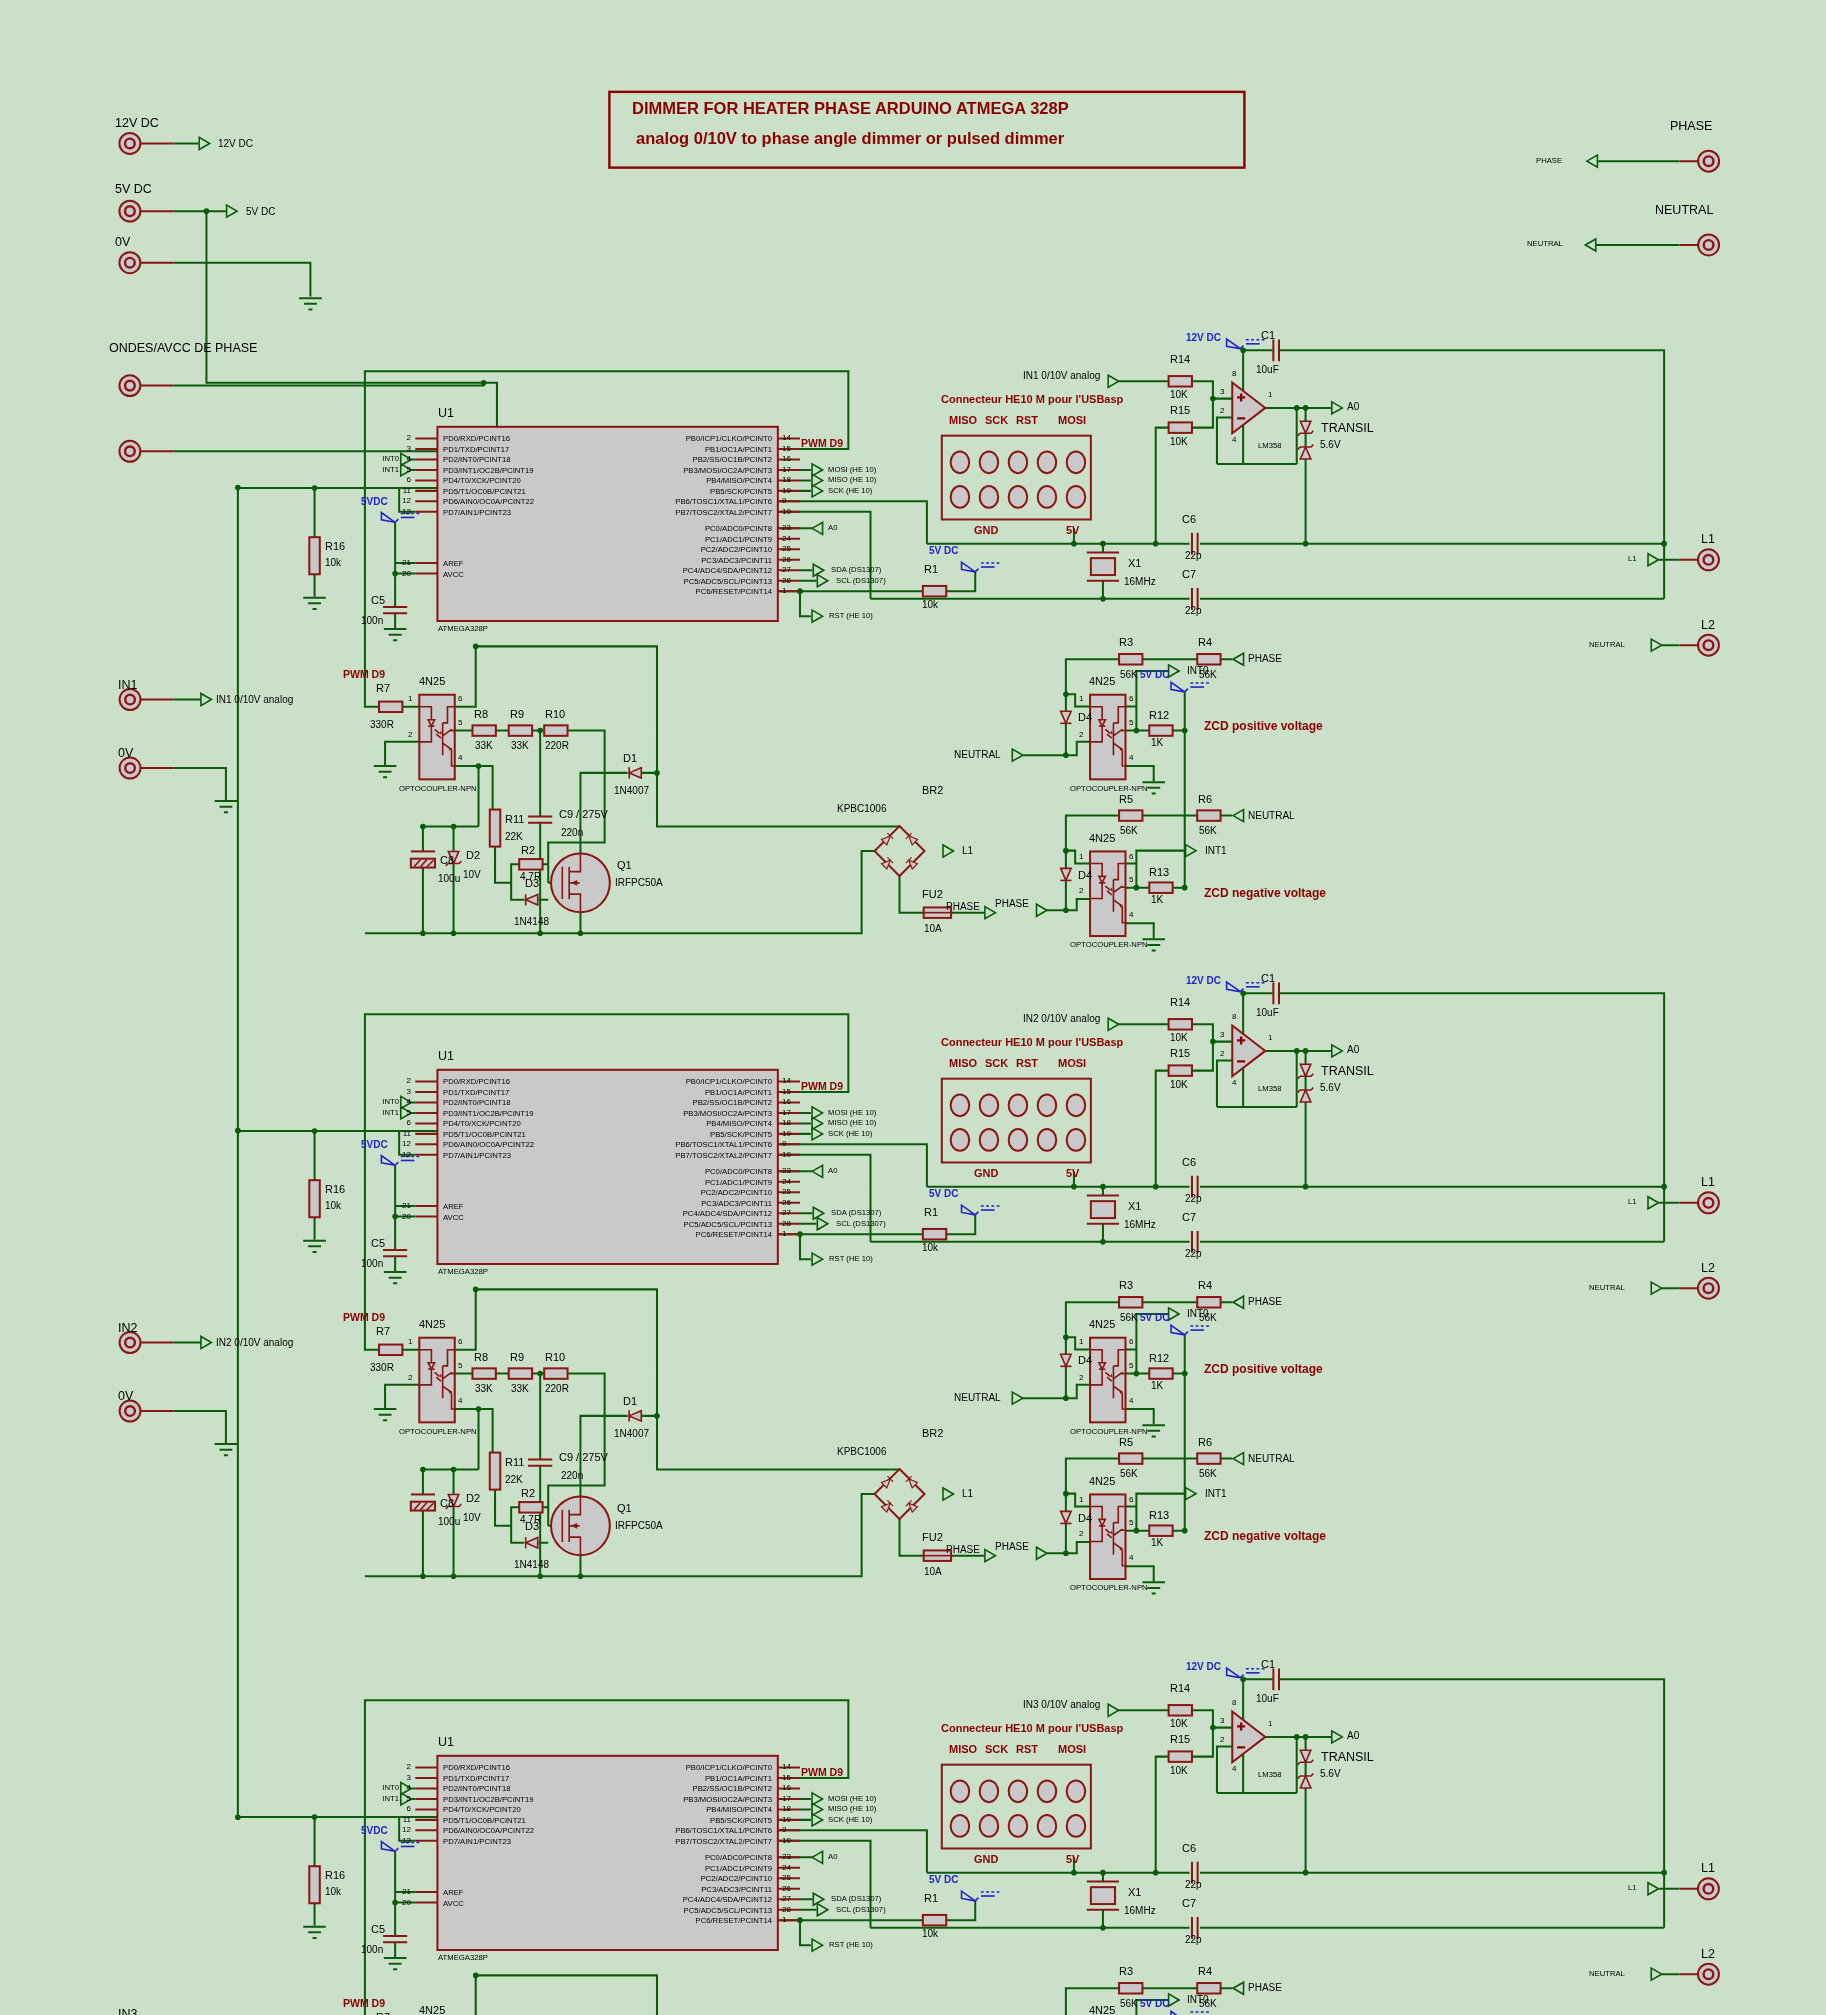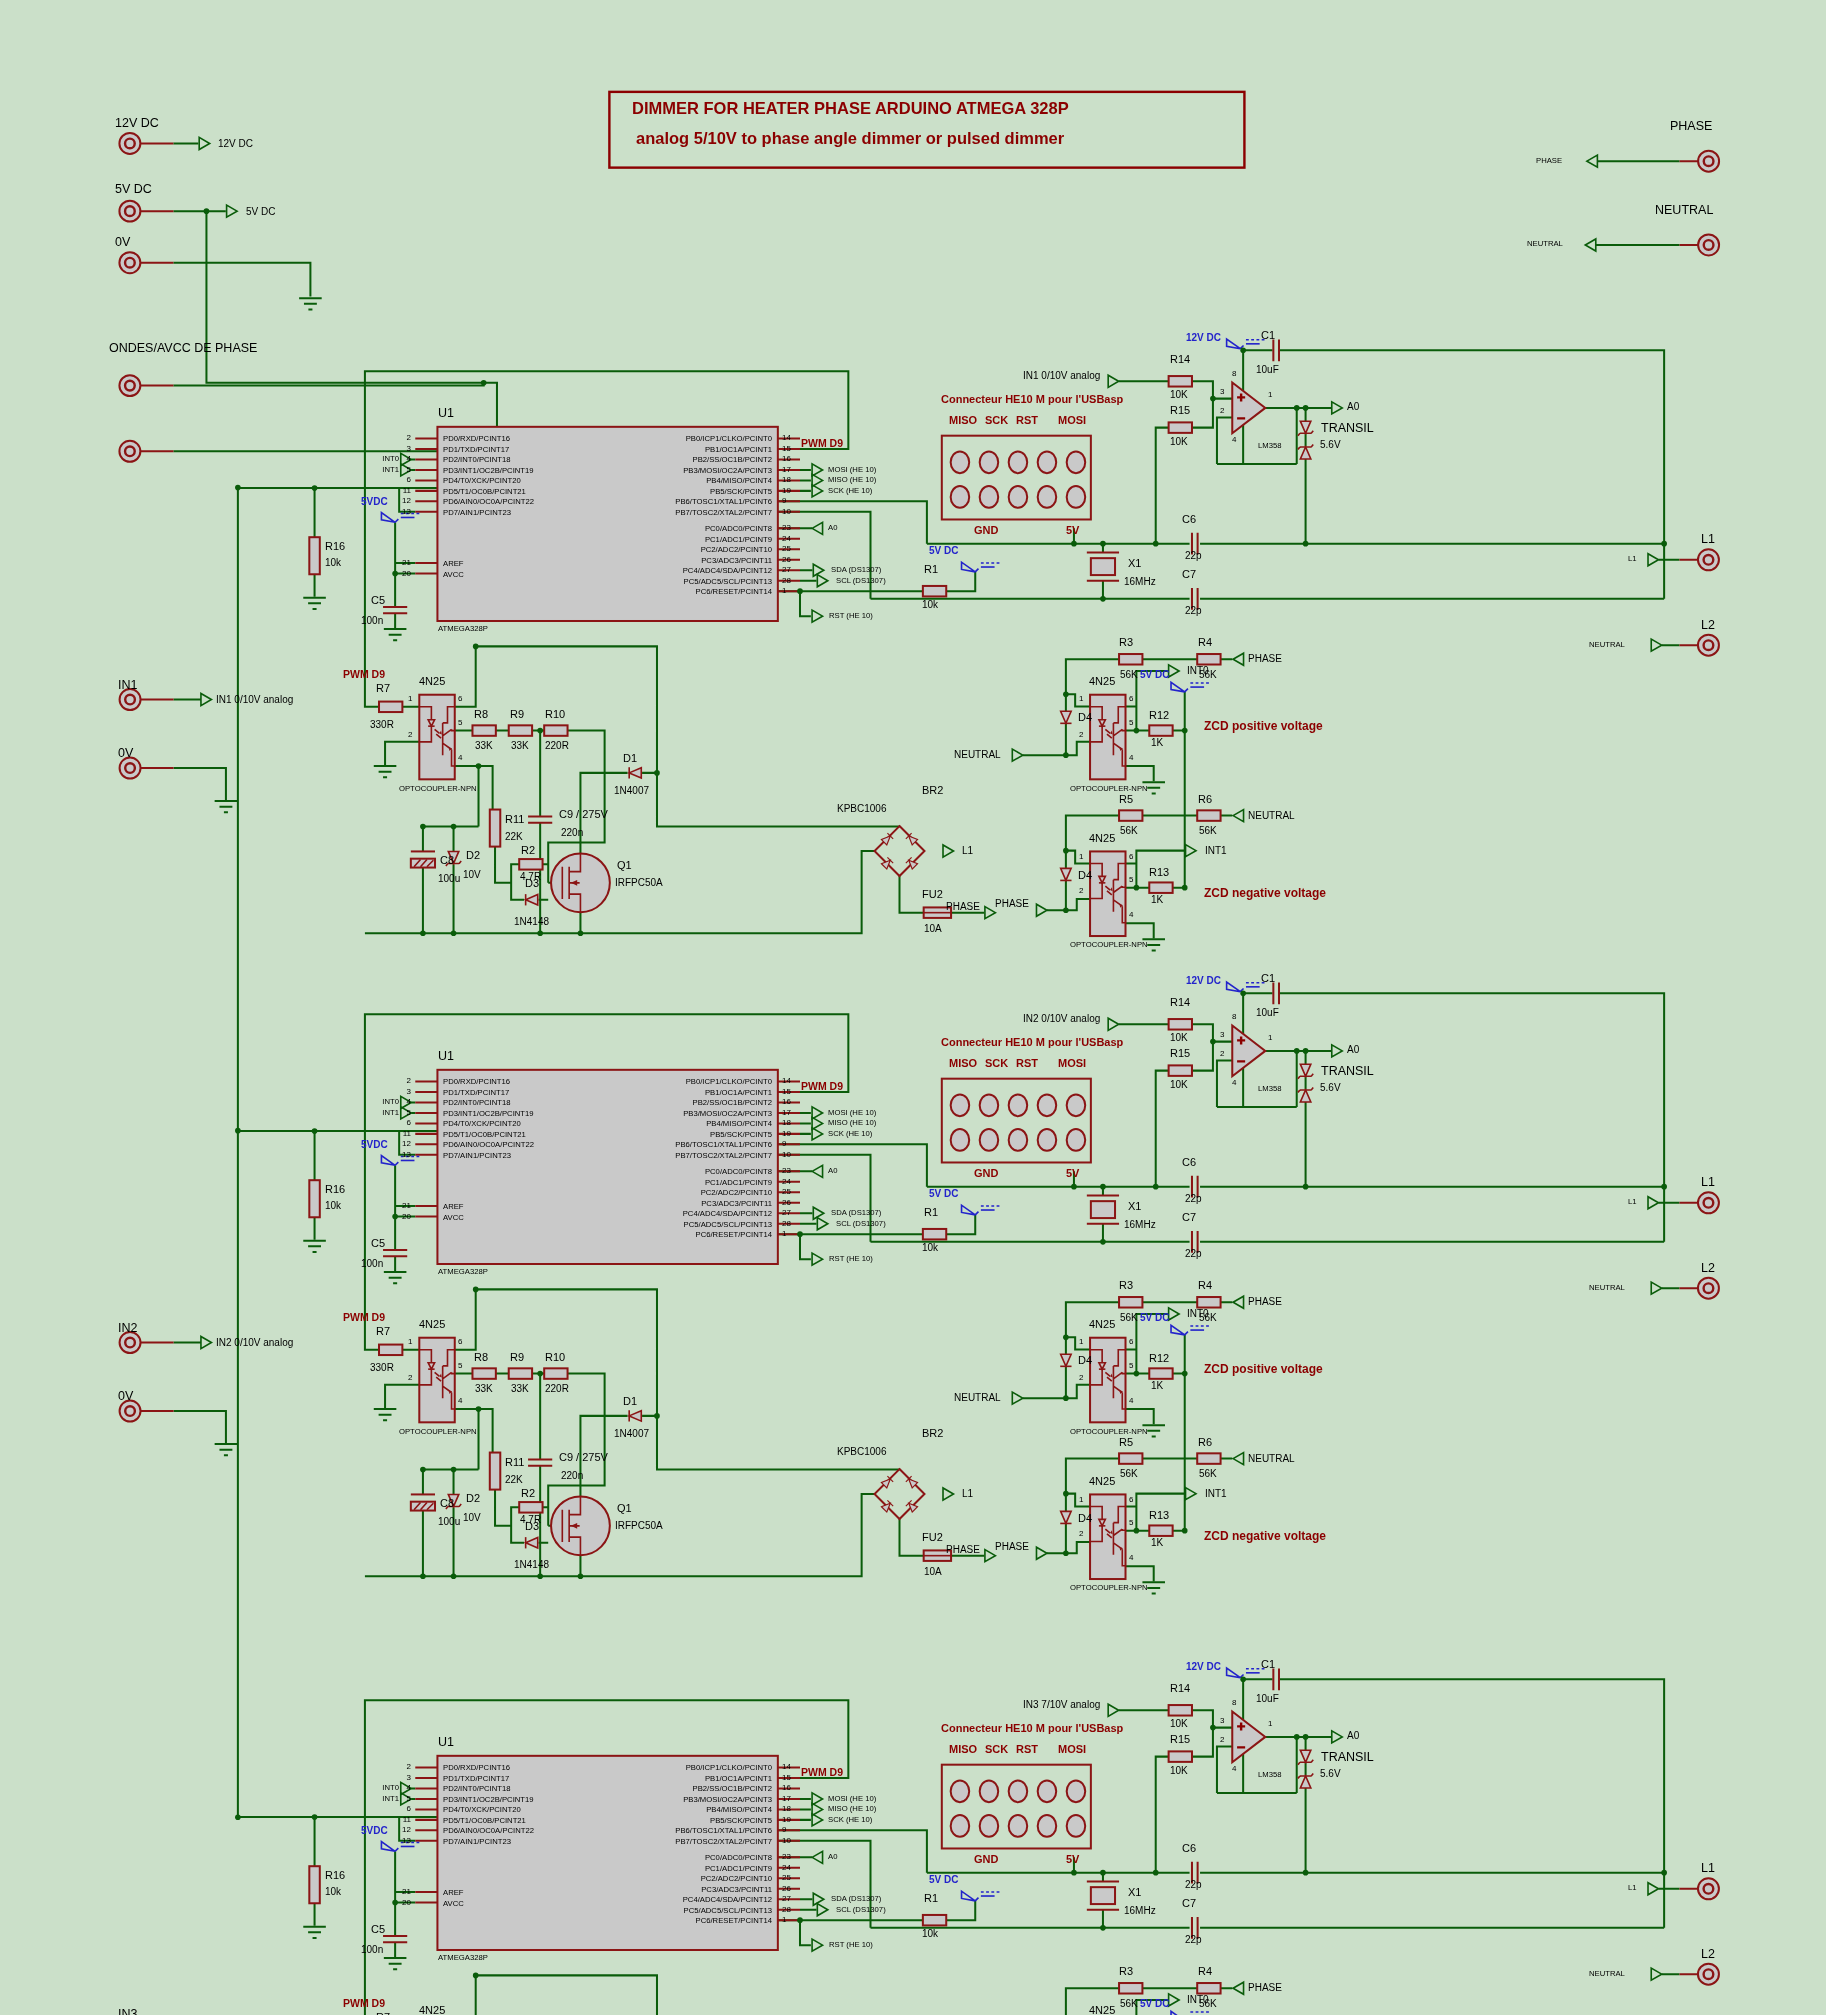--- a/index.html
+++ b/index.html
@@ -123,21 +123,21 @@
   <use href="#term" x="4240" y="400"></use>
   <use href="#term" x="4240" y="608"></use>
   <use href="#tagR" x="494" y="356"></use>
   <use href="#tagR" x="562" y="524"></use>
   <use href="#tagL" x="3938" y="400"></use>
   <use href="#tagL" x="3934" y="608"></use>
   <use href="#gnd" x="770" y="740"></use>
 </svg>
 
 <div class="lbl ttl abs" style="left:632px;top:98px">DIMMER FOR HEATER PHASE ARDUINO ATMEGA 328P</div>
-<div class="lbl ttl abs" style="left:636px;top:128px">analog 5/10V to phase angle dimmer or pulsed dimmer</div>
+<div class="lbl ttl abs" style="left:636px;top:128px">analog 0/10V to phase angle dimmer or pulsed dimmer</div>
 <div class="lbl big abs" style="left:115px;top:116px">12V DC</div>
 <div class="lbl val abs" style="left:218px;top:138px">12V DC</div>
 <div class="lbl big abs" style="left:115px;top:182px">5V DC</div>
 <div class="lbl val abs" style="left:246px;top:206px">5V DC</div>
 <div class="lbl big abs" style="left:115px;top:235px">0V</div>
 <div class="lbl big abs" style="left:109px;top:341px">ONDES/AVCC DE PHASE</div>
 <div class="lbl big abs" style="left:1670px;top:119px">PHASE</div>
 <div class="lbl pin abs" style="left:1536px;top:156px">PHASE</div>
 <div class="lbl big abs" style="left:1655px;top:203px">NEUTRAL</div>
 <div class="lbl pin abs" style="left:1527px;top:239px">NEUTRAL</div>
@@ -1117,21 +1117,21 @@
 
 <div class="lbl blu" style="left:1140px;top:330px">5V DC</div>
 
 <div class="lbl he" style="left:941px;top:54px">Connecteur HE10 M pour l'USBasp</div>
 <div class="lbl he" style="left:949px;top:75px">MISO</div>
 <div class="lbl he" style="left:985px;top:75px">SCK</div>
 <div class="lbl he" style="left:1016px;top:75px">RST</div>
 <div class="lbl he" style="left:1058px;top:75px">MOSI</div>
 <div class="lbl he" style="left:974px;top:185px">GND</div>
 <div class="lbl he" style="left:1066px;top:185px">5V</div>
-<div class="lbl val" style="left:1023px;top:31px">IN3 7/10V analog</div>
+<div class="lbl val" style="left:1023px;top:31px">IN3 0/10V analog</div>
 <div class="lbl ref" style="left:1170px;top:13.7px">R14</div>
 <div class="lbl val" style="left:1170px;top:50px">10K</div>
 <div class="lbl blu" style="left:1186px;top:-7.3px">12V DC</div>
 <div class="lbl ref" style="left:1261px;top:-10.5px">C1</div>
 <div class="lbl val" style="left:1256px;top:25px">10uF</div>
 <div class="lbl num" style="left:1220px;top:48px">3</div>
 <div class="lbl num" style="left:1220px;top:67px">2</div>
 <div class="lbl num" style="left:1232px;top:30px">8</div>
 <div class="lbl num" style="left:1232px;top:96px">4</div>
 <div class="lbl num" style="left:1268px;top:51px">1</div>

